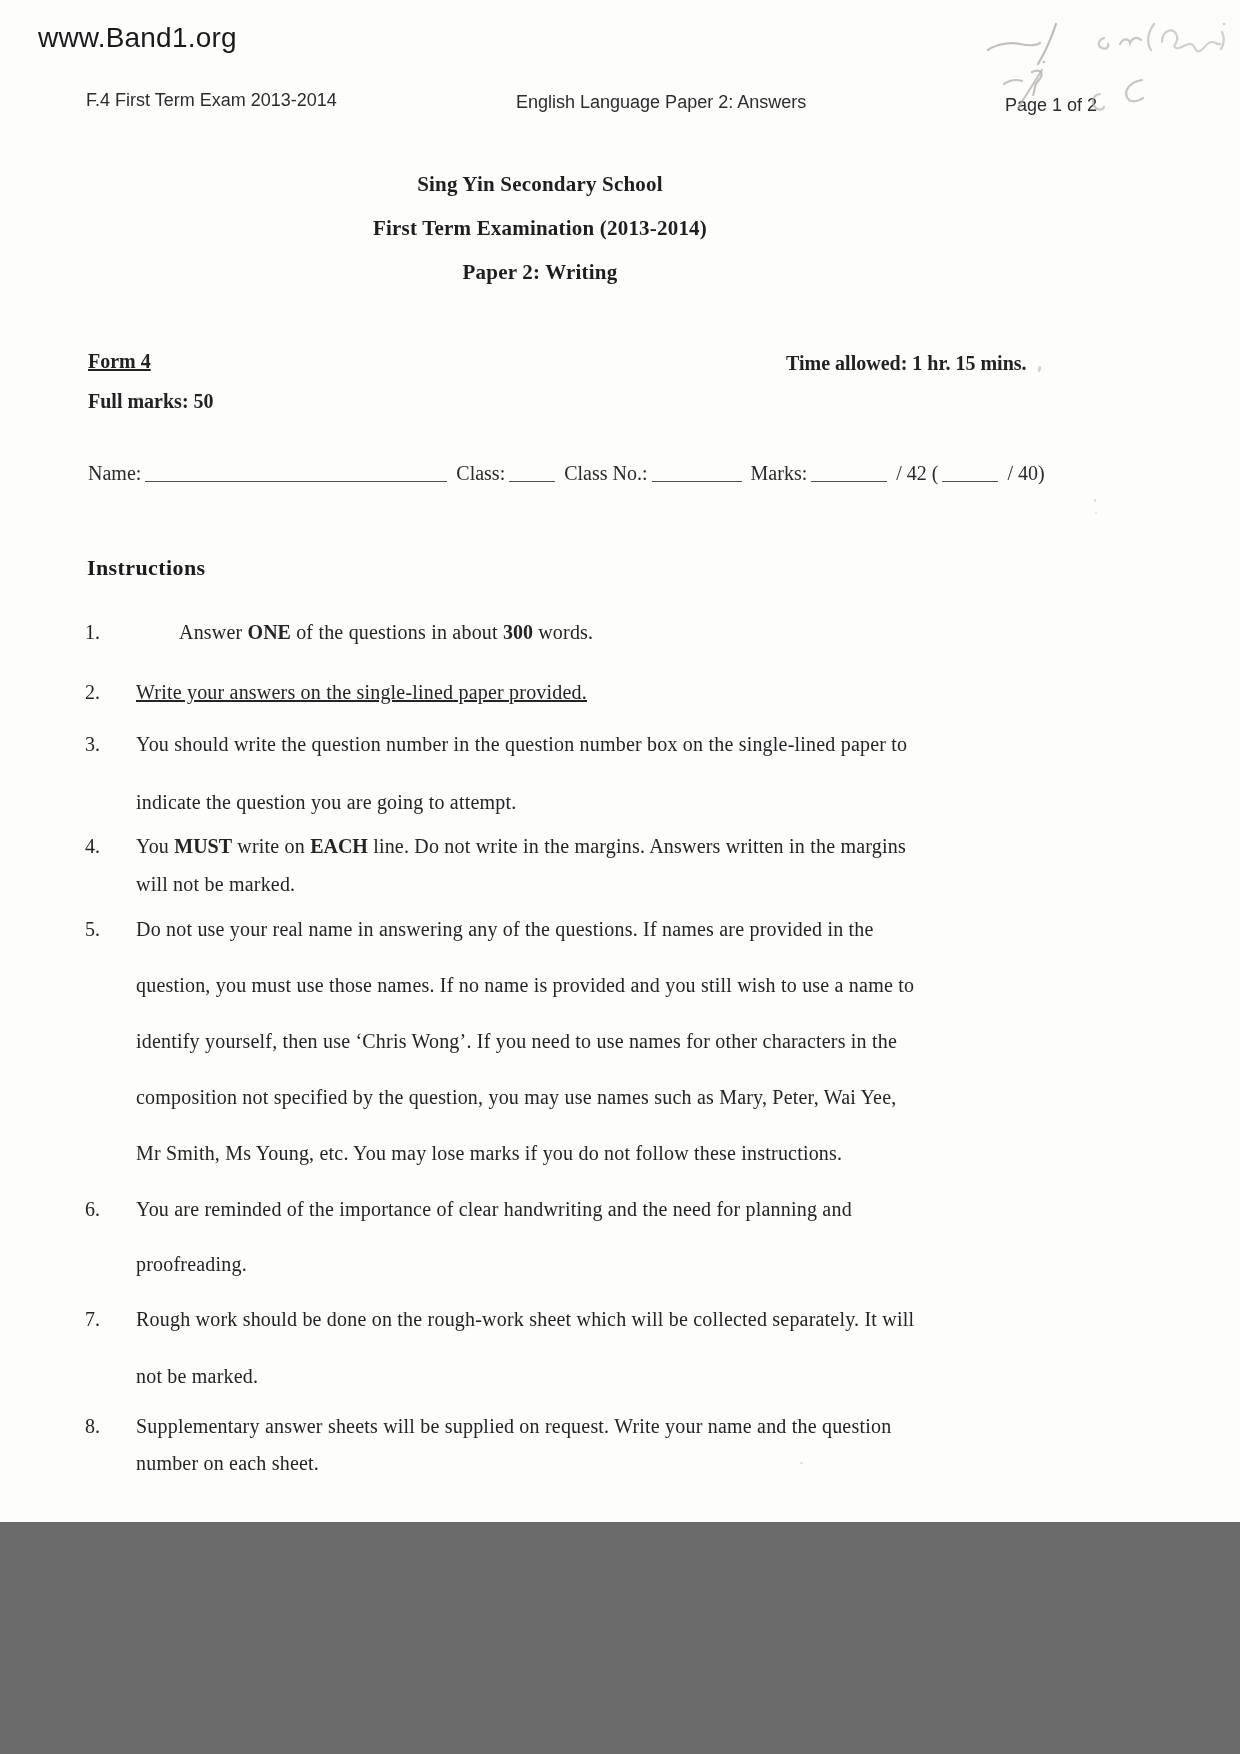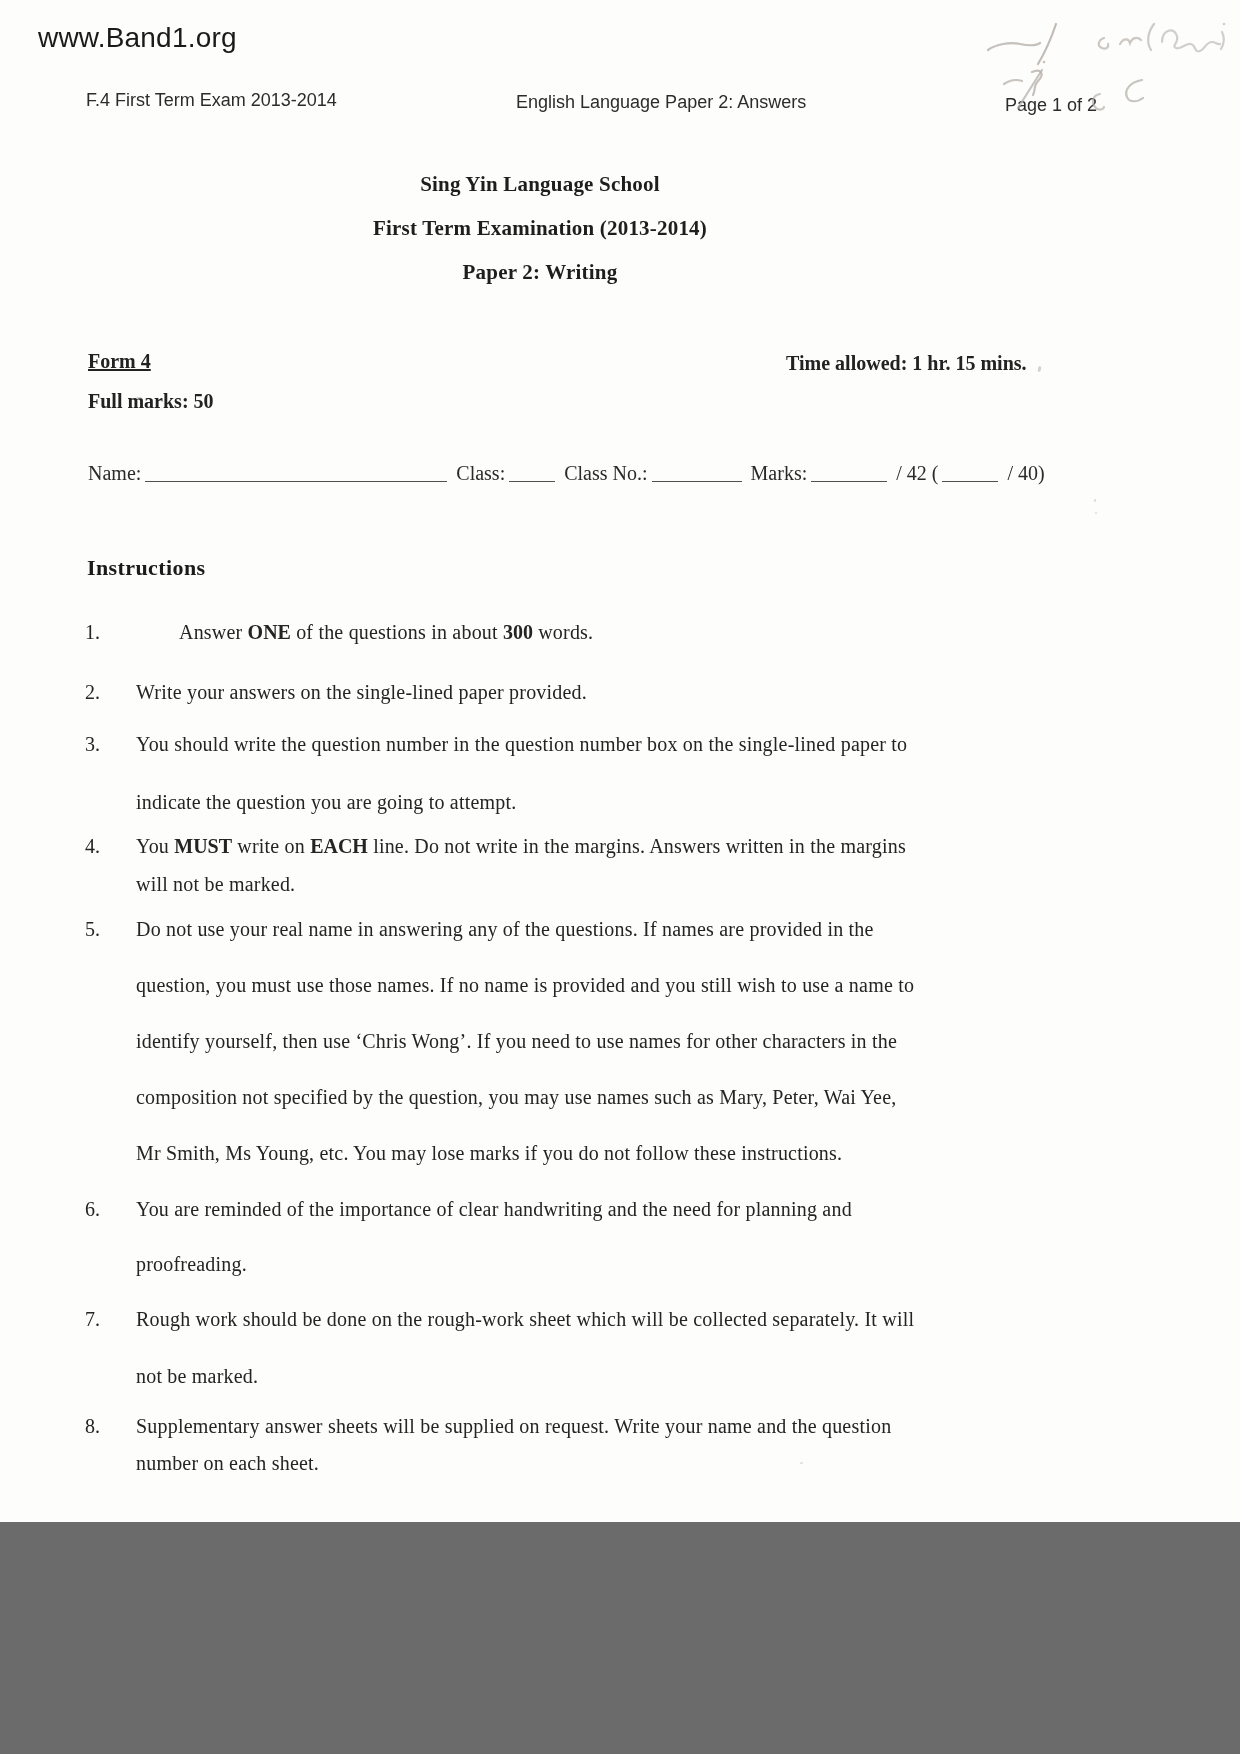--- a/index.html
+++ b/index.html
@@ -73,21 +73,21 @@
     <path d="M 242 22 c 3 6 2 12 -1 17" opacity=".6"></path>
     <circle cx="244" cy="14" r="1.3" fill="#b6b0a9" stroke="none" opacity=".6"></circle>
     <path d="M 24 74 c 6 -4 12 -5 18 -3" opacity=".75"></path>
     <path d="M 52 62 c 9 -4 13 2 6 9 c -5 5 -2 8 -5 14" opacity=".8"></path>
     <path d="M 62 60 L 38 98" opacity=".75"></path>
     <path d="M 120 84 c -7 1 -9 8 -5 13 c 3 4 8 3 9 0" opacity=".7"></path>
     <path d="M 162 70 c -12 2 -18 10 -15 17 c 2 6 11 5 16 1" opacity=".75"></path>
   </svg>
 
   <div class="title-block" id="title-block">
-      <div>Sing Yin Language School</div>
+      <div>Sing Yin Secondary School</div>
       <div>First Term Examination (2013-2014)</div>
       <div>Paper 2: Writing</div>
     </div>
 
   <div class="exam-info">
     <div class="ei-form">Form 4</div>
     <div class="ei-time">Time allowed: 1 hr. 15 mins.</div>
     <div class="ei-marks">Full marks: 50</div>
   </div>
 
@@ -104,21 +104,21 @@
 
   <div id="instructions-list">
       <div class="inst-item" style="top: 617px;">
         <div class="inst-num" style="line-height: 30px;">1.</div>
         <div class="inst-lines" style="line-height: 30px; margin-left: 43px;">
           <div><span>Answer </span><b>ONE</b><span> of the questions in about </span><b>300</b><span> words.</span></div>
         </div>
       </div>
       <div class="inst-item" style="top: 677px;">
         <div class="inst-num" style="line-height: 30px;">2.</div>
-        <div class="inst-lines" style="line-height: 30px;">
+        <div class="inst-lines" style="line-height: 30px; text-decoration: underline;">
           <div><span>Write your answers on the single-lined paper provided.</span></div>
         </div>
       </div>
       <div class="inst-item" style="top: 715px;">
         <div class="inst-num" style="line-height: 58px;">3.</div>
         <div class="inst-lines" style="line-height: 58px;">
           <div><span>You should write the question number in the question number box on the single-lined paper to</span></div>
           <div><span>indicate the question you are going to attempt.</span></div>
         </div>
       </div>

